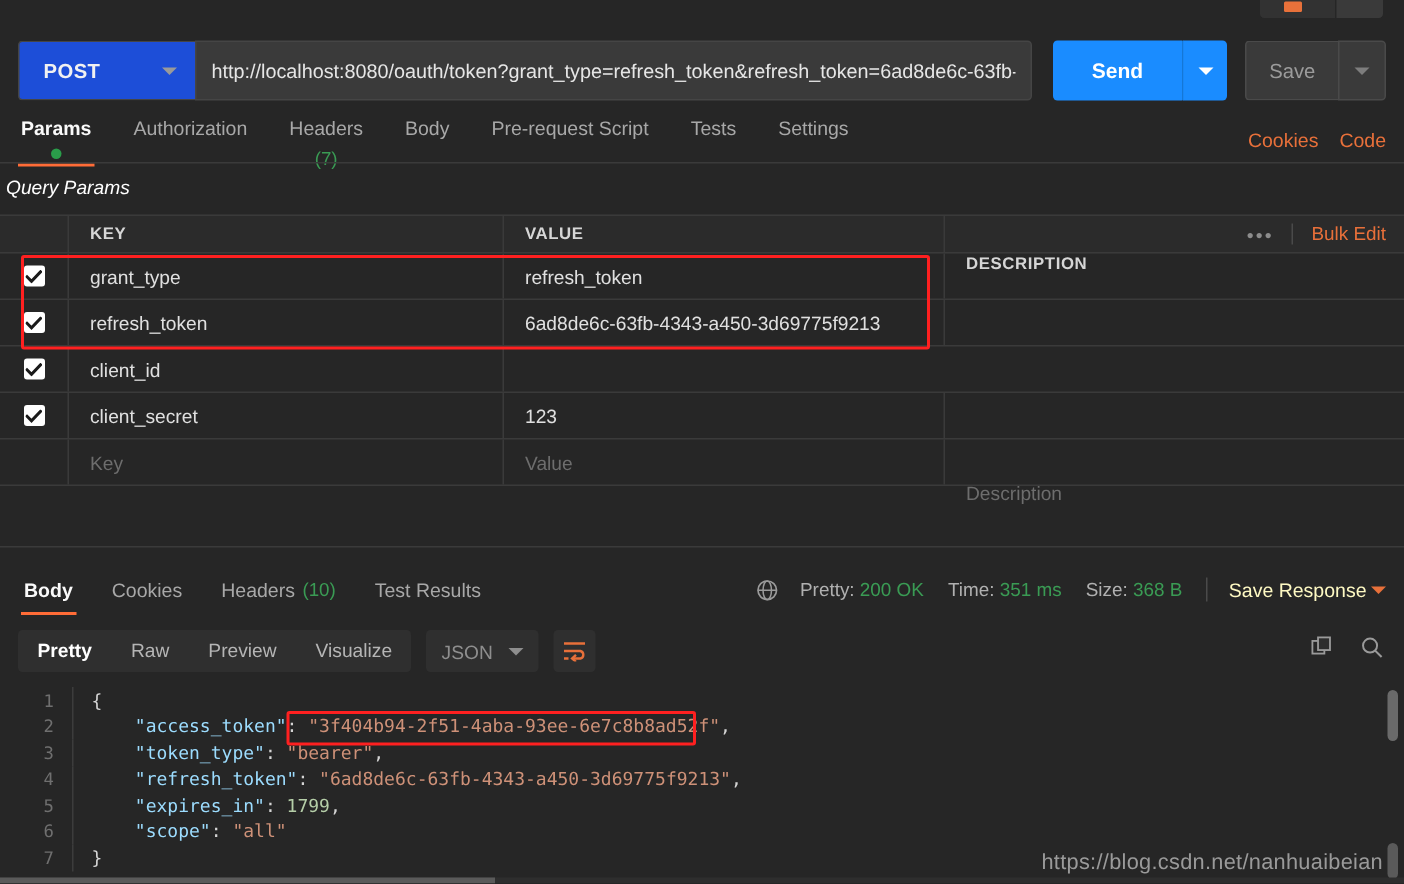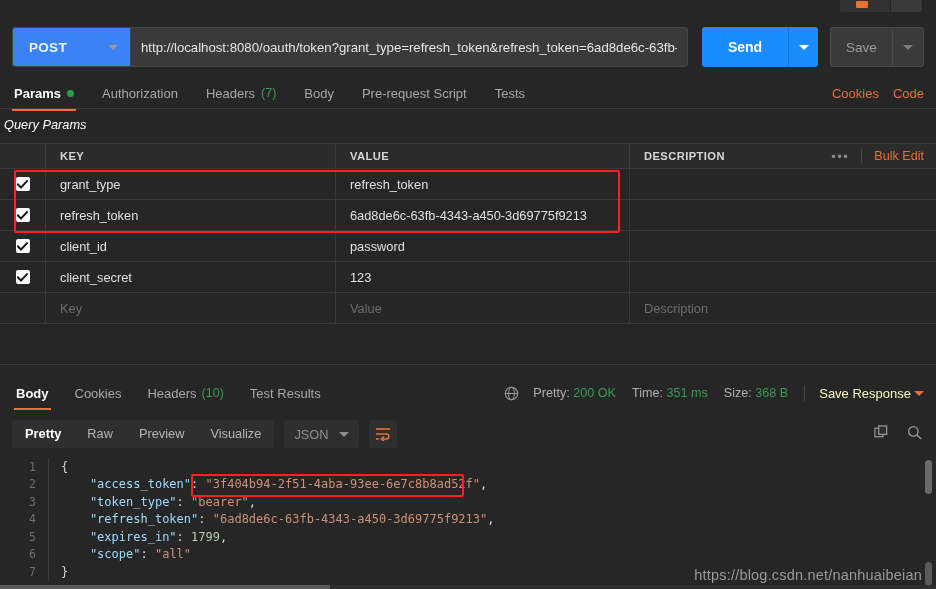--- a/index.html
+++ b/index.html
@@ -21,21 +21,21 @@
   .cut-btn .a { width: 50px; background: #323232; position: relative; }
   .cut-btn .a::after {
     content: ""; position: absolute; left: 16px; top: 13px;
     width: 12px; height: 7px; background: #e8713a; border-radius: 1px;
   }
   .cut-btn .b { flex: 1; background: #3a3a3a; border-left: 1px solid #262626; }
 
   
   .urlbar { position: absolute; top: 26px; left: 12px; width: 912px; height: 42px; display: flex; align-items: center; }
   .method {
-    width: 118px; height: 40px; background: #3b82f6; border: 1px solid #454545;
+    width: 118px; height: 40px; background: #1d4ed8; border: 1px solid #454545;
     border-radius: 3px 0 0 3px; border-right: none;
     display: flex; align-items: center; justify-content: space-between;
     padding: 0 12px 0 16px; cursor: pointer;
   }
   .method-label { color: #f1f1f1; font-size: 13.5px; font-weight: bold; letter-spacing: .3px; }
   .caret-d { width: 0; height: 0; border-left: 5px solid transparent; border-right: 5px solid transparent; border-top: 5px solid #9a9a9a; }
   .urlinput {
     flex: 1; height: 40px; background: #3a3a3a; border: 1px solid #454545;
     border-radius: 0 3px 3px 0; display: flex; align-items: center;
     padding: 0 10px; overflow: hidden; cursor: text;
@@ -60,21 +60,21 @@
   .save-caret {
     background: #3a3a3a; width: 32px; height: 40px; border: 1px solid #4a4a4a;
     border-radius: 0 3px 3px 0; display: flex; align-items: center; justify-content: center; cursor: pointer;
   }
   .save-caret .caret-d { border-top-color: #7d7d7d; }
 
   
   .req-tabs { position: absolute; top: 78px; left: 0; width: 936px; height: 30px; display: flex; align-items: center; }
   .tab {
     position: relative; height: 30px; display: flex; align-items: center; gap: 6px;
-    color: #a8a8a8; font-size: 13px; padding: 0 14px; cursor: pointer; white-space: nowrap;
+    color: #a8a8a8; font-size: 13px; padding: 0 14px; cursor: pointer; white-space: nowrap; flex-direction: column;
   }
   .tab.first { padding-left: 14px; }
   .tab.active { color: #fafafa; font-weight: bold; }
   .tab.active::after {
     content: ""; position: absolute; left: 12px; right: 12px; bottom: -3px; height: 2.5px; background: #ff6c37;
   }
   .dot-green { width: 7px; height: 7px; border-radius: 50%; background: #2a9d4a; display: inline-block; }
   .cnt { color: #3a9b54; font-size: 12.5px; }
   .links-right { position: absolute; right: 12px; top: 78px; height: 30px; display: flex; align-items: center; gap: 14px; }
   .olink { color: #e8703a; font-size: 13px; cursor: pointer; }
@@ -82,21 +82,21 @@
   .hr { position: absolute; left: 0; width: 936px; height: 1px; background: #3a3a3a; }
 
   
   .qp-label { position: absolute; top: 117px; left: 4px; color: #ffffff; font-size: 12.8px; font-style: italic; }
   .ptable { position: absolute; top: 143px; left: 0; width: 936px; }
   .prow { display: flex; height: 31px; border-bottom: 1px solid #3a3a3a; align-items: flex-start; }
   .prow.header { height: 26px; background: #2b2b2b; border-top: 1px solid #3a3a3a; }
   .c-chk { width: 46px; height: 100%; display: flex; align-items: center; justify-content: center; border-right: 1px solid #3a3a3a; }
   .c-key { width: 290px; height: 100%; display: flex; align-items: center; padding-left: 14px; border-right: 1px solid #3a3a3a; }
   .c-val { width: 294px; height: 100%; display: flex; align-items: center; padding-left: 14px; border-right: 1px solid #3a3a3a; }
-  .c-desc { flex: 1; height: 100%; display: flex; align-items: center; padding-left: 14px; }
+  .c-desc { flex: 1; height: 100%; display: flex; align-items: center; padding-left: 14px; margin-top: 20px; }
   .hdr-t { color: #d6d6d6; font-size: 11.2px; font-weight: bold; letter-spacing: .4px; }
   .cell-t { color: #e0e0e0; font-size: 12.8px; }
   .cell-t.ph { color: #6d6d6d; }
   .chk {
     width: 14px; height: 14px; background: #fff; border-radius: 2px;
     display: flex; align-items: center; justify-content: center; cursor: pointer;
   }
   .chk svg { display: block; }
   .hdr-right { position: absolute; right: 0; top: 143px; height: 26px; display: flex; align-items: center; gap: 0; }
   .dots { color: #8c8c8c; font-size: 13px; letter-spacing: 1.5px; padding: 0 12px; cursor: pointer; }
@@ -216,20 +216,23 @@
     </div>
     <div class="tab">
       <span>Body</span>
     </div>
     <div class="tab">
       <span>Pre-request Script</span>
     </div>
     <div class="tab">
       <span>Tests</span>
     </div>
+    <div class="tab">
+      <span>Settings</span>
+    </div>
   </div>
   <div class="links-right">
     <span class="olink">Cookies</span>
     <span class="olink">Code</span>
   </div>
   <div class="hr" style="top:108px"></div>
 
   <div class="qp-label">Query Params</div>
 
   <div class="ptable">
@@ -287,23 +290,20 @@
     <div class="prow">
       <div class="c-chk">
         <div class="chk">
           <svg width="11" height="9" viewBox="0 0 11 9">
               <path d="M1 4.5 L4 7.5 L10 1.2" stroke="#1a1a1a" stroke-width="2" fill="none" stroke-linecap="square"></path>
             </svg>
         </div>
       </div>
       <div class="c-key">
           <span class="cell-t">client_id</span>
-        </div>
-      <div class="c-val">
-          <span class="cell-t">password</span>
         </div>
       <div class="c-desc">
           <span class="cell-t"></span>
         </div>
     </div>
 
     <div class="prow">
       <div class="c-chk">
         <div class="chk">
           <svg width="11" height="9" viewBox="0 0 11 9">

